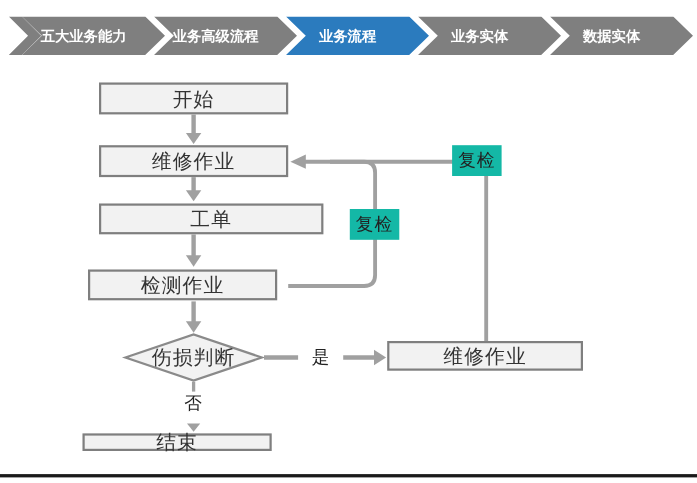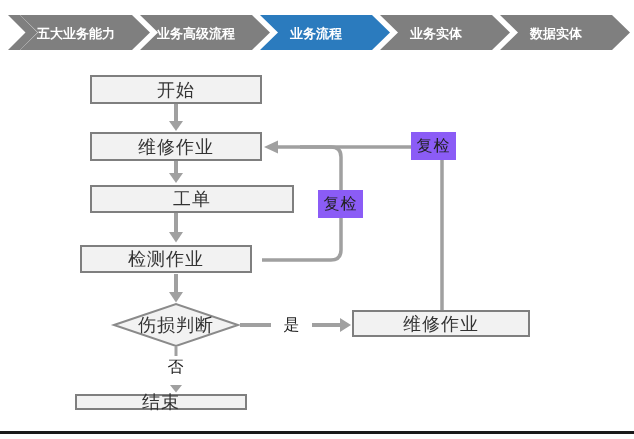--- a/index.html
+++ b/index.html
@@ -35,21 +35,21 @@
     position:absolute;display:flex;align-items:center;justify-content:center;
     box-sizing:border-box;color:var(--text);font-size:18px;letter-spacing:1px;
   }
   .node.box{background:var(--box-fill);border:2px solid var(--box-border);}
   .node.diamond-label{background:transparent;border:none;}
   
   .edge-label{
     position:absolute;display:flex;align-items:center;justify-content:center;
     color:#222222;font-size:16px;letter-spacing:1px;
   }
-  .edge-label.bg{background:#8b5cf6;text-align:center;}
+  .edge-label.bg{background:#14b8a6;text-align:center;}
   
   .bottom-rule{position:absolute;left:0;top:431px;width:634px;height:3px;background:var(--rule);}
 </style>
 </head>
 <body>
 
 <div class="stage">
 
   <svg class="banner" viewBox="0 0 634 35">
     <polygon points="8,0 20,0 37.5,17.5 20,35 8,35 25.5,17.5"></polygon>

